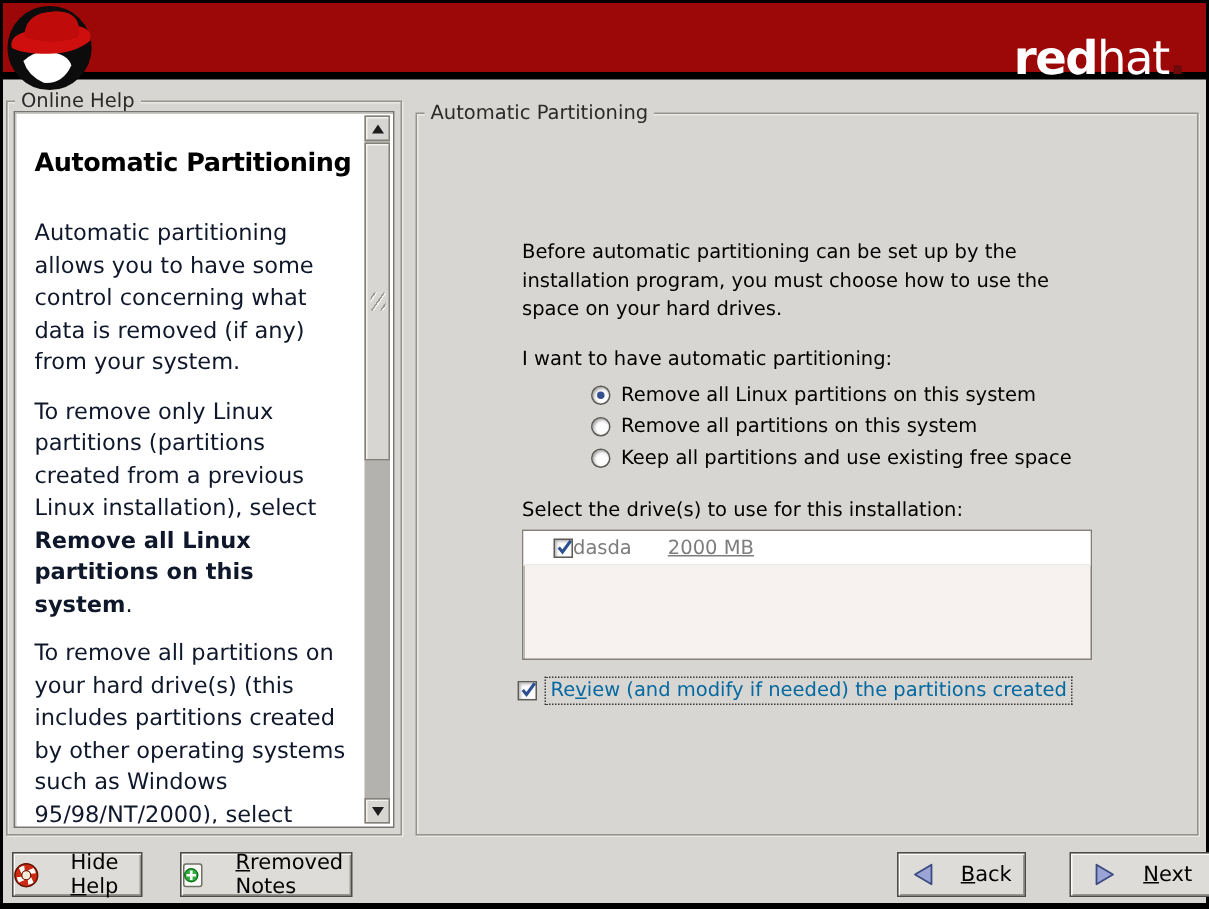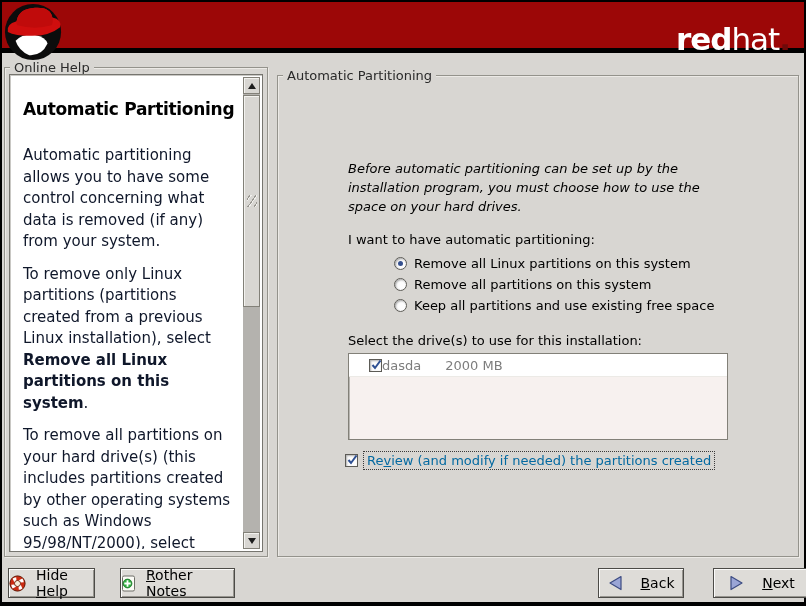--- a/index.html
+++ b/index.html
@@ -36,48 +36,48 @@
   .sb-up { top:0; } .sb-down { bottom:0; }
   .tri-up { width:0; height:0; border-left:4px solid transparent; border-right:4px solid transparent; border-bottom:6px solid #1d1d1d; }
   .tri-down { width:0; height:0; border-left:4px solid transparent; border-right:4px solid transparent; border-top:6px solid #1d1d1d; }
   .sb-thumb { position:absolute; left:0; top:18px; width:17px; height:212px; background:#d8d6d2;
               border:1px solid #828078; box-shadow: inset 1px 1px 0 #f3f2ef; }
   .sb-grip { position:absolute; left:3px; top:50%; margin-top:-6px; width:10px; height:12px;
              background:repeating-linear-gradient(125deg, transparent 0 2px, #9a9892 2px 3px, #f1f0ed 3px 4px, transparent 4px 5px); }
 
   
   #main-box { left:275px; top:22px; width:522px; height:482px; }
-  .intro { position:absolute; left:70px; top:83px; width:372px; font-size:13px; line-height:19px; color:#000;font-style:italic; }
+  .intro { position:absolute; left:70px; top:83px; width:372px; font-size:13px; line-height:19px; color:#000; }
   .radio-prompt { position:absolute; left:70px; top:156px; font-size:13px; color:#000; }
   .radio-row { position:absolute; left:116px; height:17px; display:flex; align-items:center; gap:7px; cursor:default; }
   .radio { width:13px; height:13px; border-radius:50%; background:#fdfdfd; border:1px solid #5c5b56;
            box-shadow: inset 1px 1px 2px rgba(0,0,0,.35); position:relative; flex:0 0 auto; }
   .radio.on::after { content:""; position:absolute; left:3px; top:3px; width:5px; height:5px; border-radius:50%; background:#35508e; }
   .radio-label { font-size:13px; color:#000; white-space:nowrap; }
 
   .drive-prompt { position:absolute; left:70px; top:257px; font-size:13px; color:#000; }
   .drive-list { position:absolute; left:70px; top:277px; width:380px; height:87px; background:#f7f1ef;
                 border:1px solid #828078; box-shadow: inset 1px 1px 0 #b9b7b2; }
   .drive-row { height:23px; background:#fff; display:flex; align-items:center; border-bottom:1px solid #eceae6; }
   .checkbox { width:13px; height:13px; background:#fdfdfd; border:1px solid #5c5b56;
               box-shadow: inset 1px 1px 2px rgba(0,0,0,.3); position:relative; flex:0 0 auto; }
   .checkbox svg { display:none; position:absolute; left:0; top:-2px; }
   .checkbox.on svg { display:block; }
   .drive-check { margin-left:20px; }
   .drive-name { font-size:13px; color:#7d7d7d; }
-  .drive-size { margin-left:24px; font-size:13px; color:#7d7d7d; }
+  .drive-size { margin-left:24px; font-size:13px; color:#7d7d7d;text-decoration:underline; }
 
   .review-row { position:absolute; left:67px; top:375px; display:flex; align-items:center; }
   .review-label { margin-left:5px; font-size:13px; color:#0369a1; border:1px dotted #3a3a3a; padding:1px 3px; white-space:nowrap; }
   .mn { text-decoration:underline; }
 
   
   .btn { position:absolute; top:515px; height:30px; background:#dedcd8; border:1px solid #4c4b47;
          box-shadow: inset 1px 1px 0 #fbfbfa, inset -1px -1px 0 #97958f;
-         display:flex; align-items:center; justify-content:center; gap:10px;
+         display:flex; align-items:center; justify-content:center; gap:21px;
          font-size:14px; color:#000; cursor:default; }
   #hide-help-btn { left:6px; width:87px; }
   #release-notes-btn { left:118px; width:115px; }
   #back-btn { left:596px; width:86px; gap:18px; }
   #next-btn { left:711px; width:98px; gap:18px; }
   .btn .icon { flex:0 0 auto; display:flex; }
 </style>
 </head>
 <body>
 
@@ -185,21 +185,21 @@
     </div>
 
     <div class="btn" id="release-notes-btn">
       <span class="icon">
         <svg width="15" height="17" viewBox="0 0 15 17">
           <rect x="1.5" y="1" width="12" height="15" rx="1.5" fill="#fbfbf6" stroke="#6f6f68" stroke-width="1"></rect>
           <circle cx="6.5" cy="8.5" r="4.4" fill="#2fae3e" stroke="#0c6b1a" stroke-width="0.8"></circle>
           <path d="M6.5 5.3 V11.7 M3.3 8.5 H9.7" stroke="#ffffff" stroke-width="1.8"></path>
         </svg>
       </span>
-      <span><span></span><span class="mn">R</span><span>other Notes</span></span>
+      <span><span></span><span class="mn">R</span><span>removed Notes</span></span>
     </div>
 
     <div class="btn" id="back-btn">
       <span class="icon">
         <svg width="15" height="16" viewBox="0 0 15 16">
             <path d="M13 1.5 L2 8 L13 14.5 Z" fill="#9aa5d6" stroke="#3c4b82" stroke-width="1.2" stroke-linejoin="round"></path>
           </svg>
       </span>
       <span><span></span><span class="mn">B</span><span>ack</span></span>
     </div>

